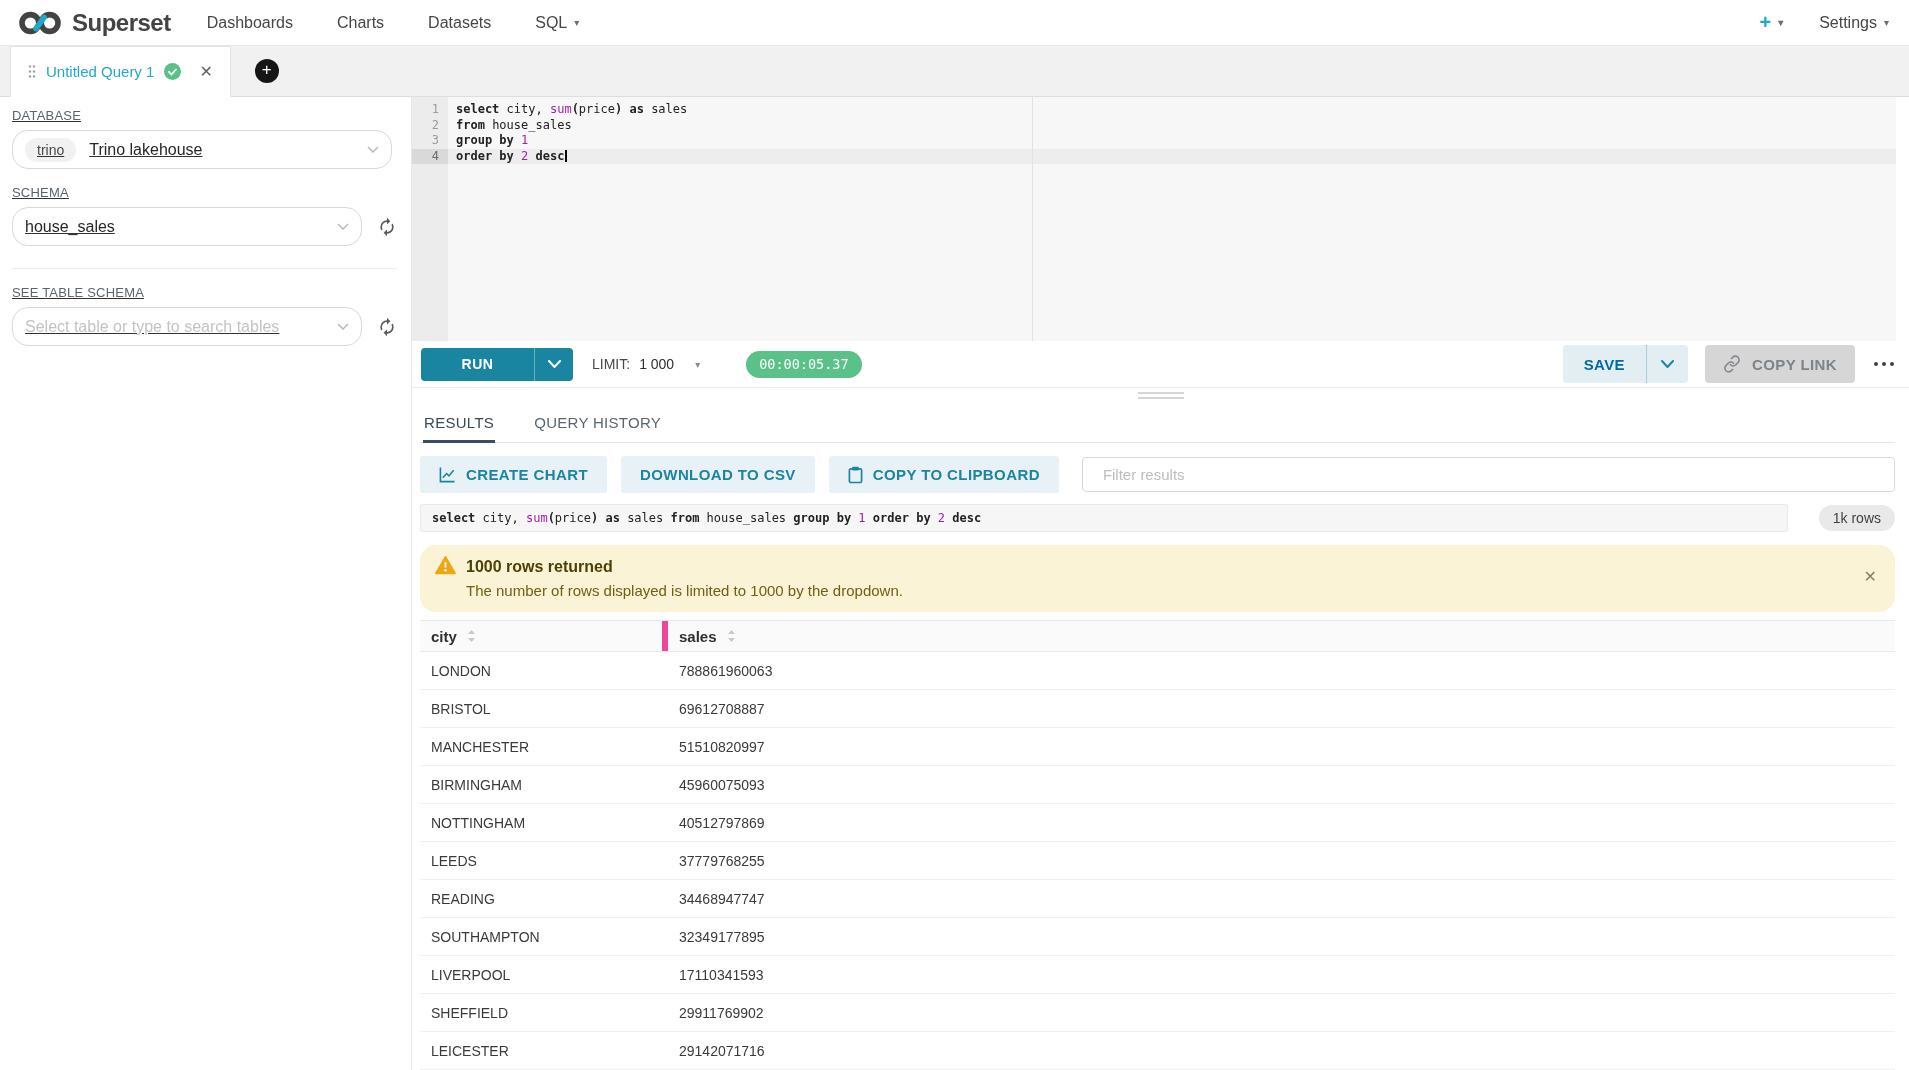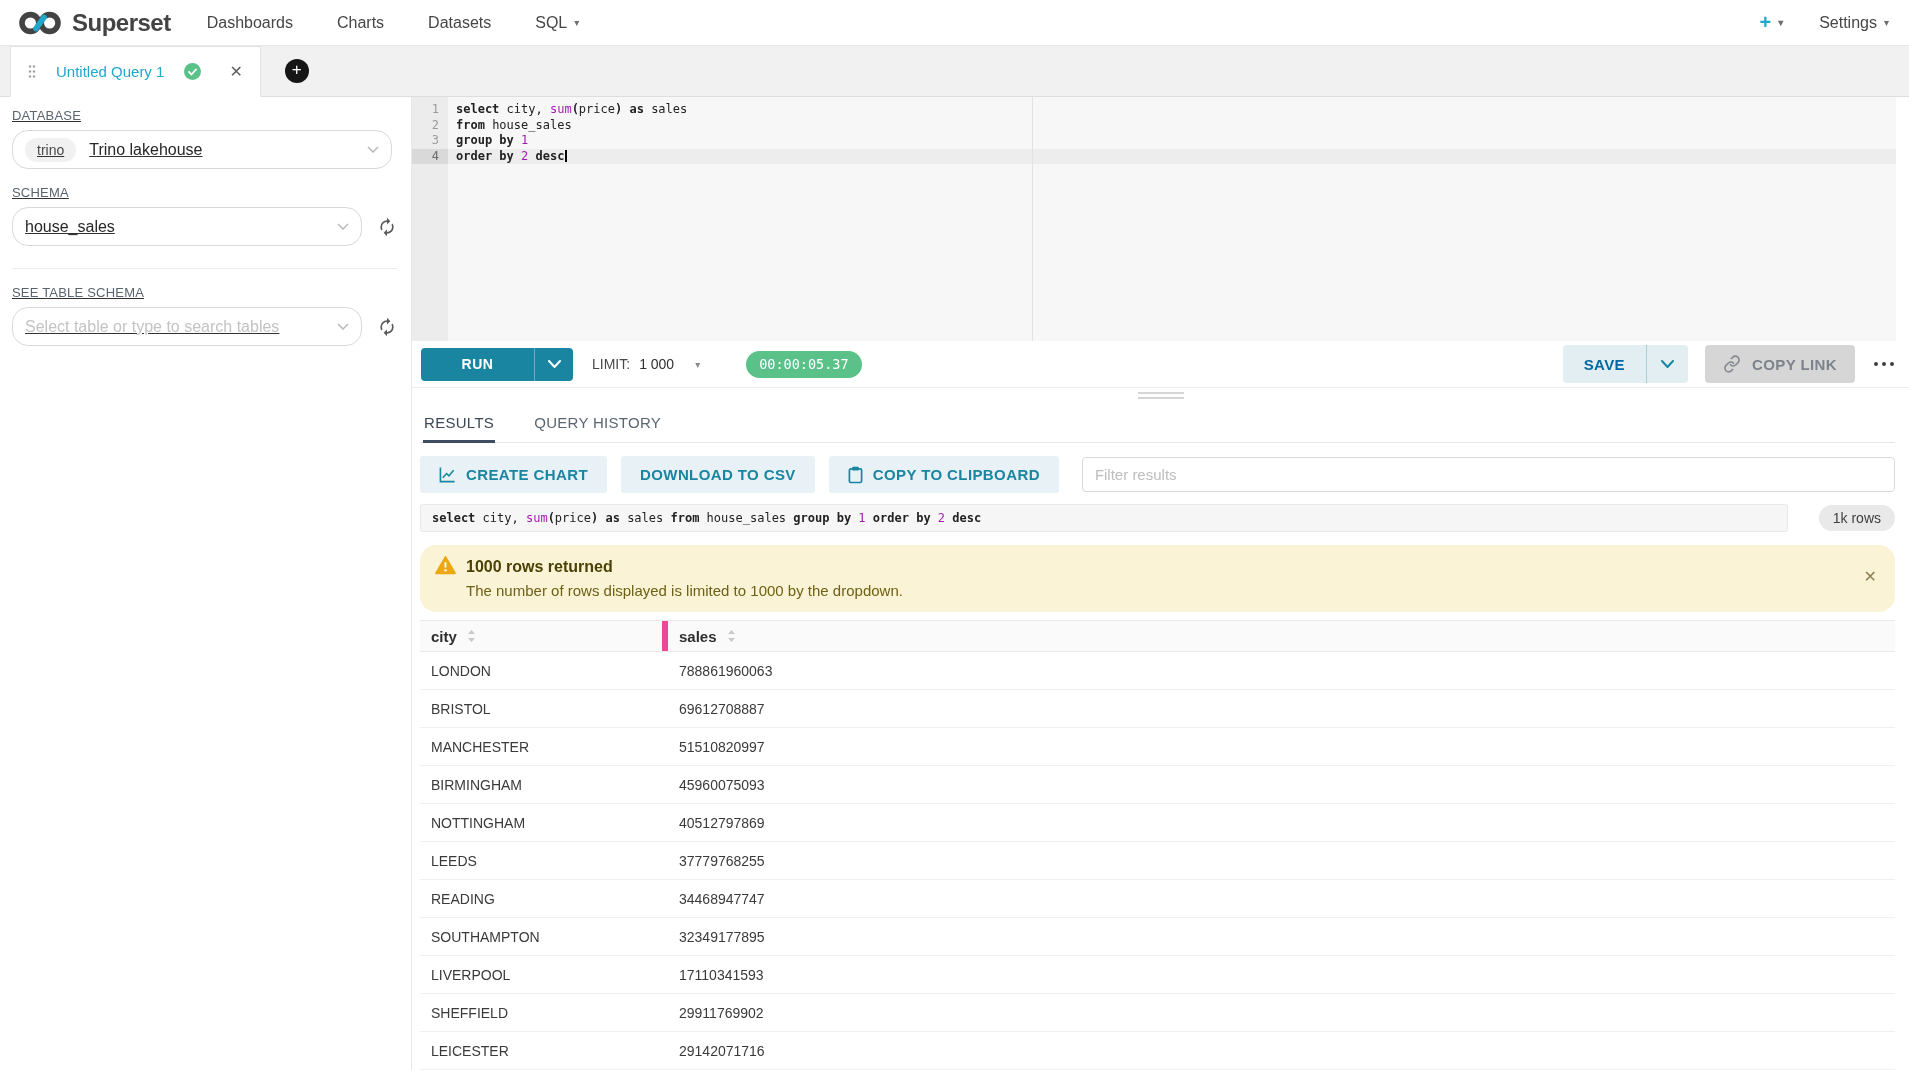--- a/index.html
+++ b/index.html
@@ -14,21 +14,21 @@
   .nav-links { display:flex; align-items:center; gap:44px; }
   .nav-item { font-size:16px; color:#464646; display:flex; align-items:center; gap:7px; cursor:pointer; }
   .nav-right { margin-left:auto; display:flex; align-items:center; gap:36px; }
   .nav-plus { color:#20a7c9; font-size:20px; font-weight:bold; display:flex; align-items:center; gap:7px; }
   .caret { font-size:10px; color:#6e6e6e; }
 
   
   .tabbar { height:51px; background:#f1f1f1; border-bottom:1px solid #dedede;
     display:flex; align-items:stretch; }
   .qtab { margin-left:10px; background:#fff; border:1px solid #e2e2e2; border-bottom:1px solid #fff;
-    margin-bottom:-1px; display:flex; align-items:center; gap:20px; padding:0 17px; }
+    margin-bottom:-1px; display:flex; align-items:center; gap:10px; padding:0 17px; }
   .qtab-label { font-size:15px; color:#20a7c9; }
   .check-badge { width:17px; height:17px; border-radius:50%; background:#5ac189;
     display:flex; align-items:center; justify-content:center; }
   .tab-close { color:#5f5f5f; font-size:16px; margin-left:8px; cursor:pointer; }
   .add-tab { align-self:center; margin-left:24px; width:24px; height:24px; border-radius:50%;
     background:#161616; color:#fff; font-size:17px; line-height:22px; text-align:center; cursor:pointer; }
 
   
   .main { display:flex; height:973px; }
   .sidebar { width:411px; background:#fff; padding:11px 14px 0 12px; flex-shrink:0;text-decoration:underline; }
@@ -95,21 +95,21 @@
   .south { flex:1; padding:6px 14px 0 8px; display:flex; flex-direction:column; overflow:hidden; }
   .rtabs { display:flex; gap:38px; border-bottom:1px solid #e8e8e8; padding-left:3px; }
   .rtab { font-size:15px; color:#5a6570; padding:6px 1px 9px; letter-spacing:0.3px; cursor:pointer; }
   .rtab.active { color:#3a4754; border-bottom:3px solid #3e4c61; margin-bottom:-1px; }
 
   .actions { display:flex; margin-top:13px; align-items:center; gap:14px; }
   .action-btn { height:37px; background:#e8f1f5; color:#1a85a0; font-weight:bold; font-size:15px;
     letter-spacing:0.4px; display:flex; align-items:center; gap:10px; padding:0 19px;
     border-radius:3px; cursor:pointer; }
   .filter-input { flex:1; margin-left:9px; height:35px; border:1px solid #d9d9d9; border-radius:4px;
-    padding:0 12px; font-size:15px; color:#a16207; font-family:"Liberation Sans", sans-serif; outline:none; }
+    padding:0 20px; font-size:15px; color:#a16207; font-family:"Liberation Sans", sans-serif; outline:none; }
   .filter-input::placeholder { color:#bdbdbd; }
 
   .preview-row { display:flex; align-items:center; margin-top:11px; gap:31px; }
   .preview { flex:1; background:#f6f6f6; border:1px solid #e8e8e8; border-radius:3px; height:28px;
     display:flex; align-items:center; padding:0 11px; white-space:pre;
     font-family:"DejaVu Sans Mono", monospace; font-size:12px; color:#222; }
   .rows-badge { background:#e9e9e9; border-radius:13px; height:26px; display:flex; align-items:center;
     padding:0 14px; font-size:14px; color:#3f3f3f; flex-shrink:0; }
 
   .alert { margin-top:13px; background:#fbf3d5; border-radius:16px; padding:11px 44px 13px 15px;

